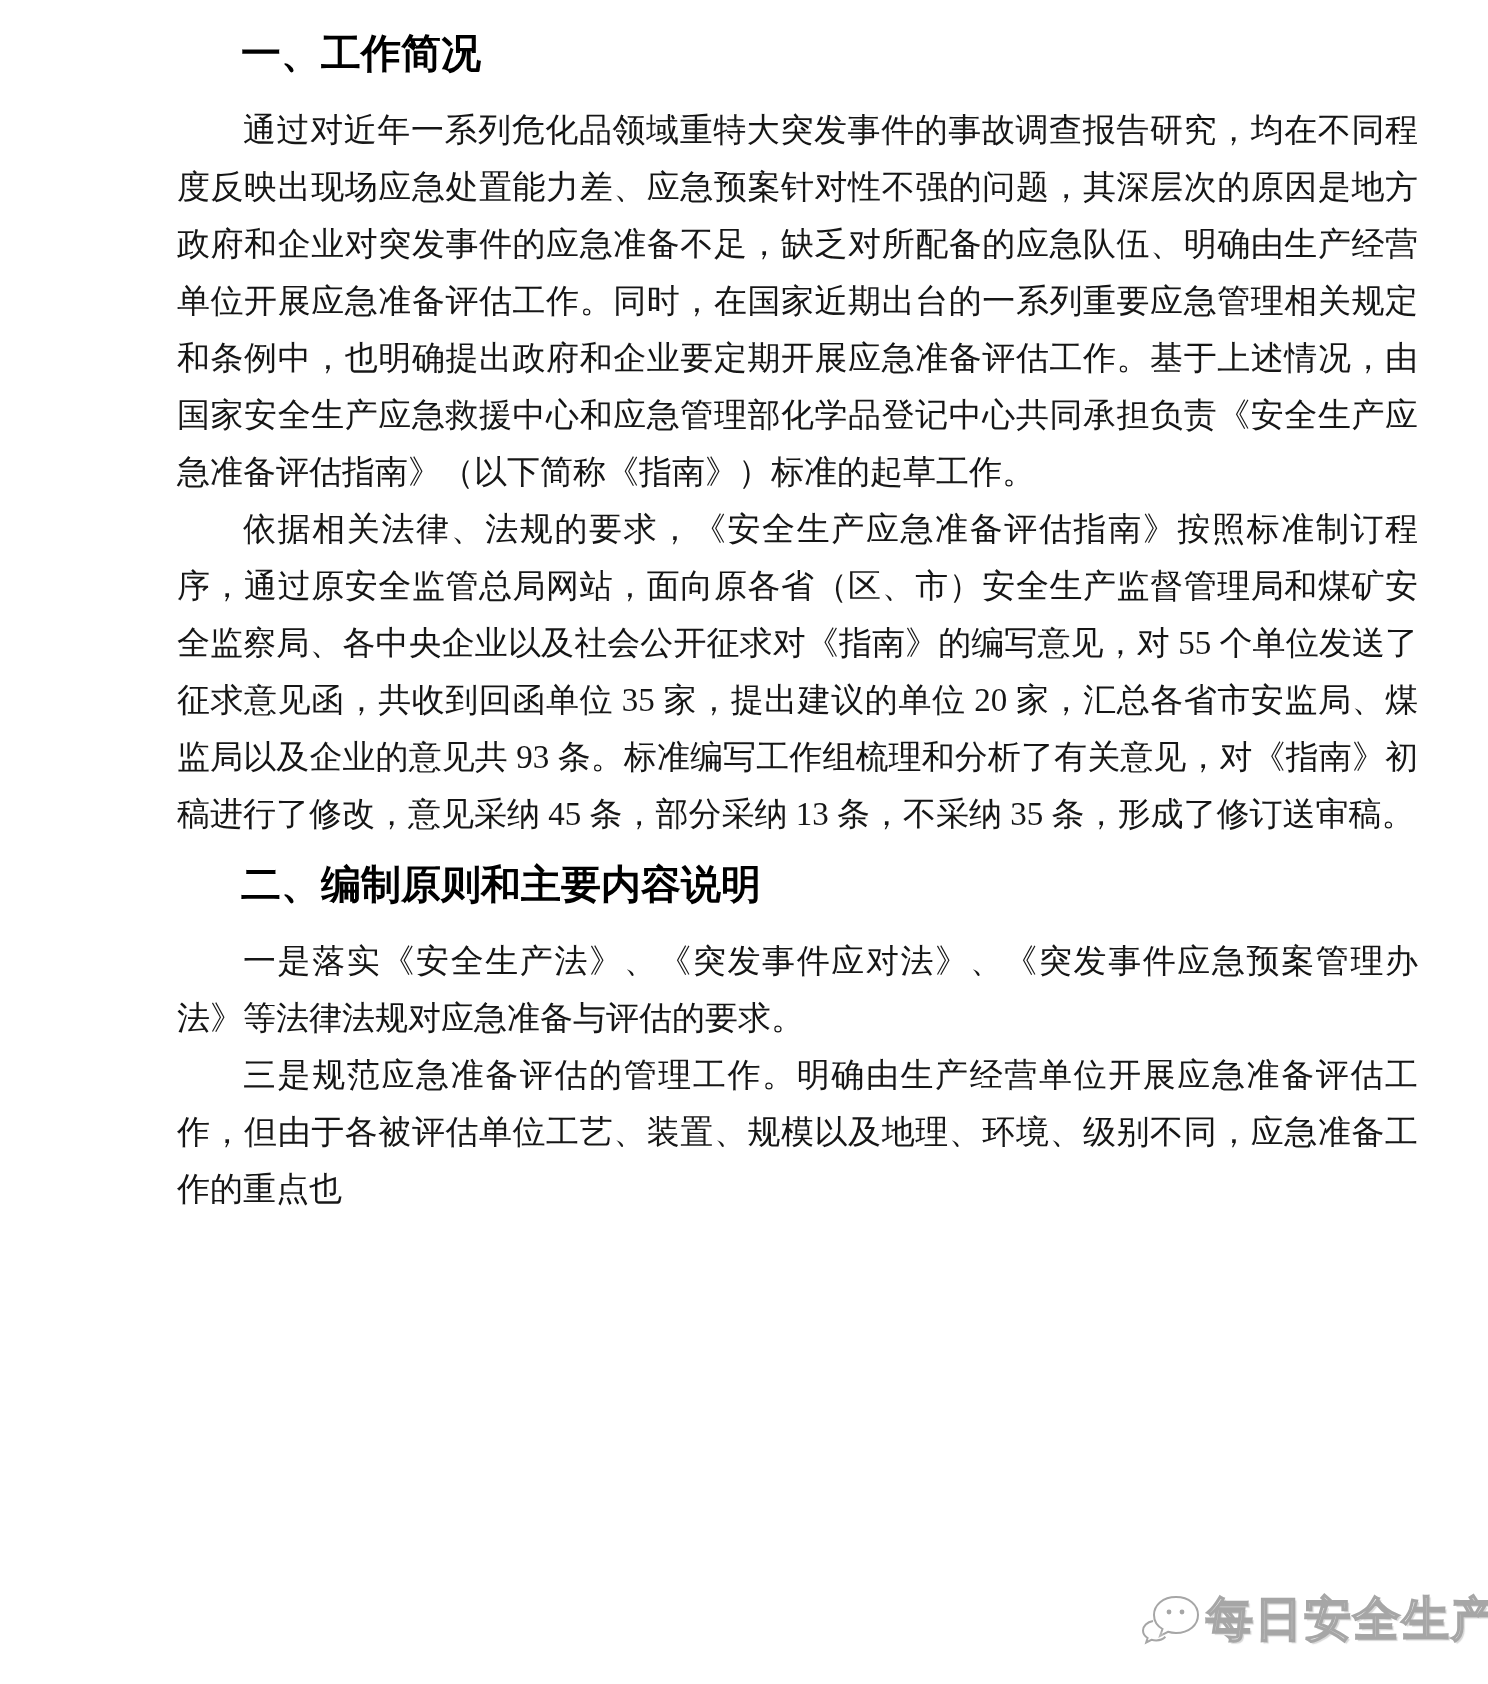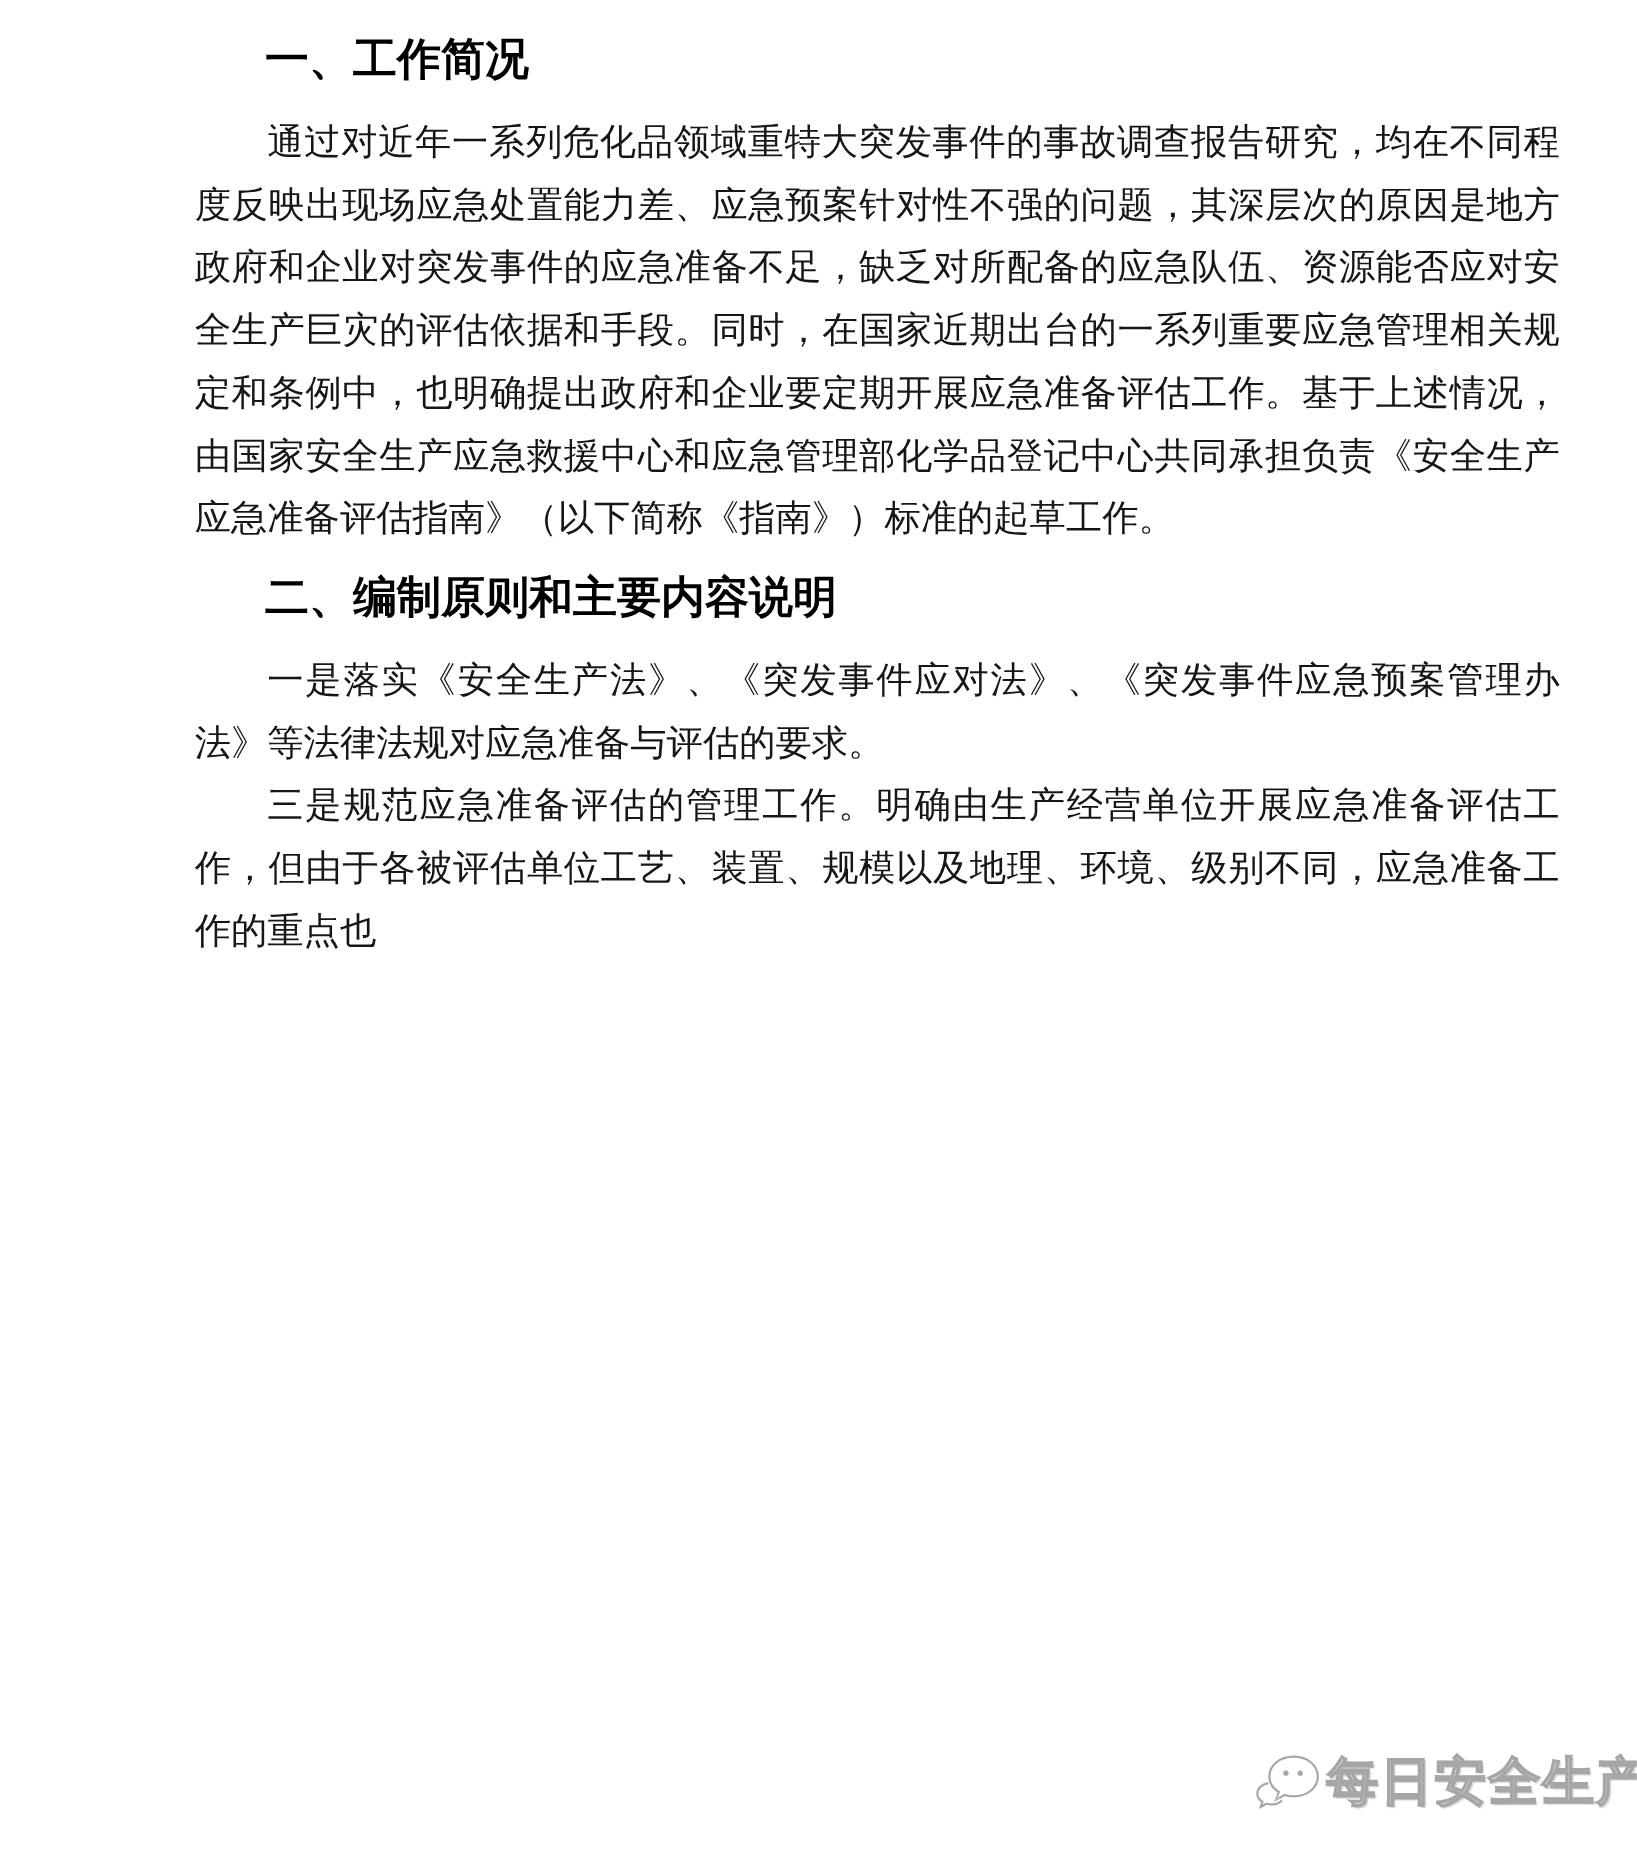--- a/index.html
+++ b/index.html
@@ -52,21 +52,22 @@
     text-shadow: 2px 2px 1px rgba(140, 140, 140, 0.35);
   }
   .wm-icon { display: block; }
 </style>
 </head>
 <body>
 
 <div class="content">
   <div>
       <div class="doc-heading">一、工作简况</div>
-      <div class="doc-paragraph">通过对近年一系列危化品领域重特大突发事件的事故调查报告研究，均在不同程度反映出现场应急处置能力差、应急预案针对性不强的问题，其深层次的原因是地方政府和企业对突发事件的应急准备不足，缺乏对所配备的应急队伍、资源能否应对安全生产巨灾的评估依据和手段。同时，在国家近期出台的一系列重要应急管理相关规定和条例中，也明确提出政府和企业要定期开展应急准备评估工作。基于上述情况，由国家安全生产应急救援中心和应急管理部化学品登记中心共同承担负责《安全生产应急准备评估指南》（以下简称《指南》）标准的起草工作。</div>
+      <div class="doc-paragraph">通过对近年一系列危化品领域重特大突发事件的事故调查报告研究，均在不同程度反映出现场应急处置能力差、应急预案针对性不强的问题，其深层次的原因是地方政府和企业对突发事件的应急准备不足，缺乏对所配备的应急队伍、明确由生产经营单位开展应急准备评估工作。同时，在国家近期出台的一系列重要应急管理相关规定和条例中，也明确提出政府和企业要定期开展应急准备评估工作。基于上述情况，由国家安全生产应急救援中心和应急管理部化学品登记中心共同承担负责《安全生产应急准备评估指南》（以下简称《指南》）标准的起草工作。</div>
+      <div class="doc-paragraph">依据相关法律、法规的要求，《安全生产应急准备评估指南》按照标准制订程序，通过原安全监管总局网站，面向原各省（区、市）安全生产监督管理局和煤矿安全监察局、各中央企业以及社会公开征求对《指南》的编写意见，对 55 个单位发送了征求意见函，共收到回函单位 35 家，提出建议的单位 20 家，汇总各省市安监局、煤监局以及企业的意见共 93 条。标准编写工作组梳理和分析了有关意见，对《指南》初稿进行了修改，意见采纳 45 条，部分采纳 13 条，不采纳 35 条，形成了修订送审稿。</div>
       <div class="doc-heading">二、编制原则和主要内容说明</div>
       <div class="doc-paragraph">一是落实《安全生产法》、《突发事件应对法》、《突发事件应急预案管理办法》等法律法规对应急准备与评估的要求。</div>
       <div class="doc-paragraph">三是规范应急准备评估的管理工作。明确由生产经营单位开展应急准备评估工作，但由于各被评估单位工艺、装置、规模以及地理、环境、级别不同，应急准备工作的重点也</div>
     </div>
 </div>
 
 <div class="watermark">
   <span>
     <svg class="wm-icon" width="62" height="58" viewBox="0 0 62 58">
       <g fill="rgba(255,255,255,0.2)" stroke="#a6a6a6" stroke-width="2">

